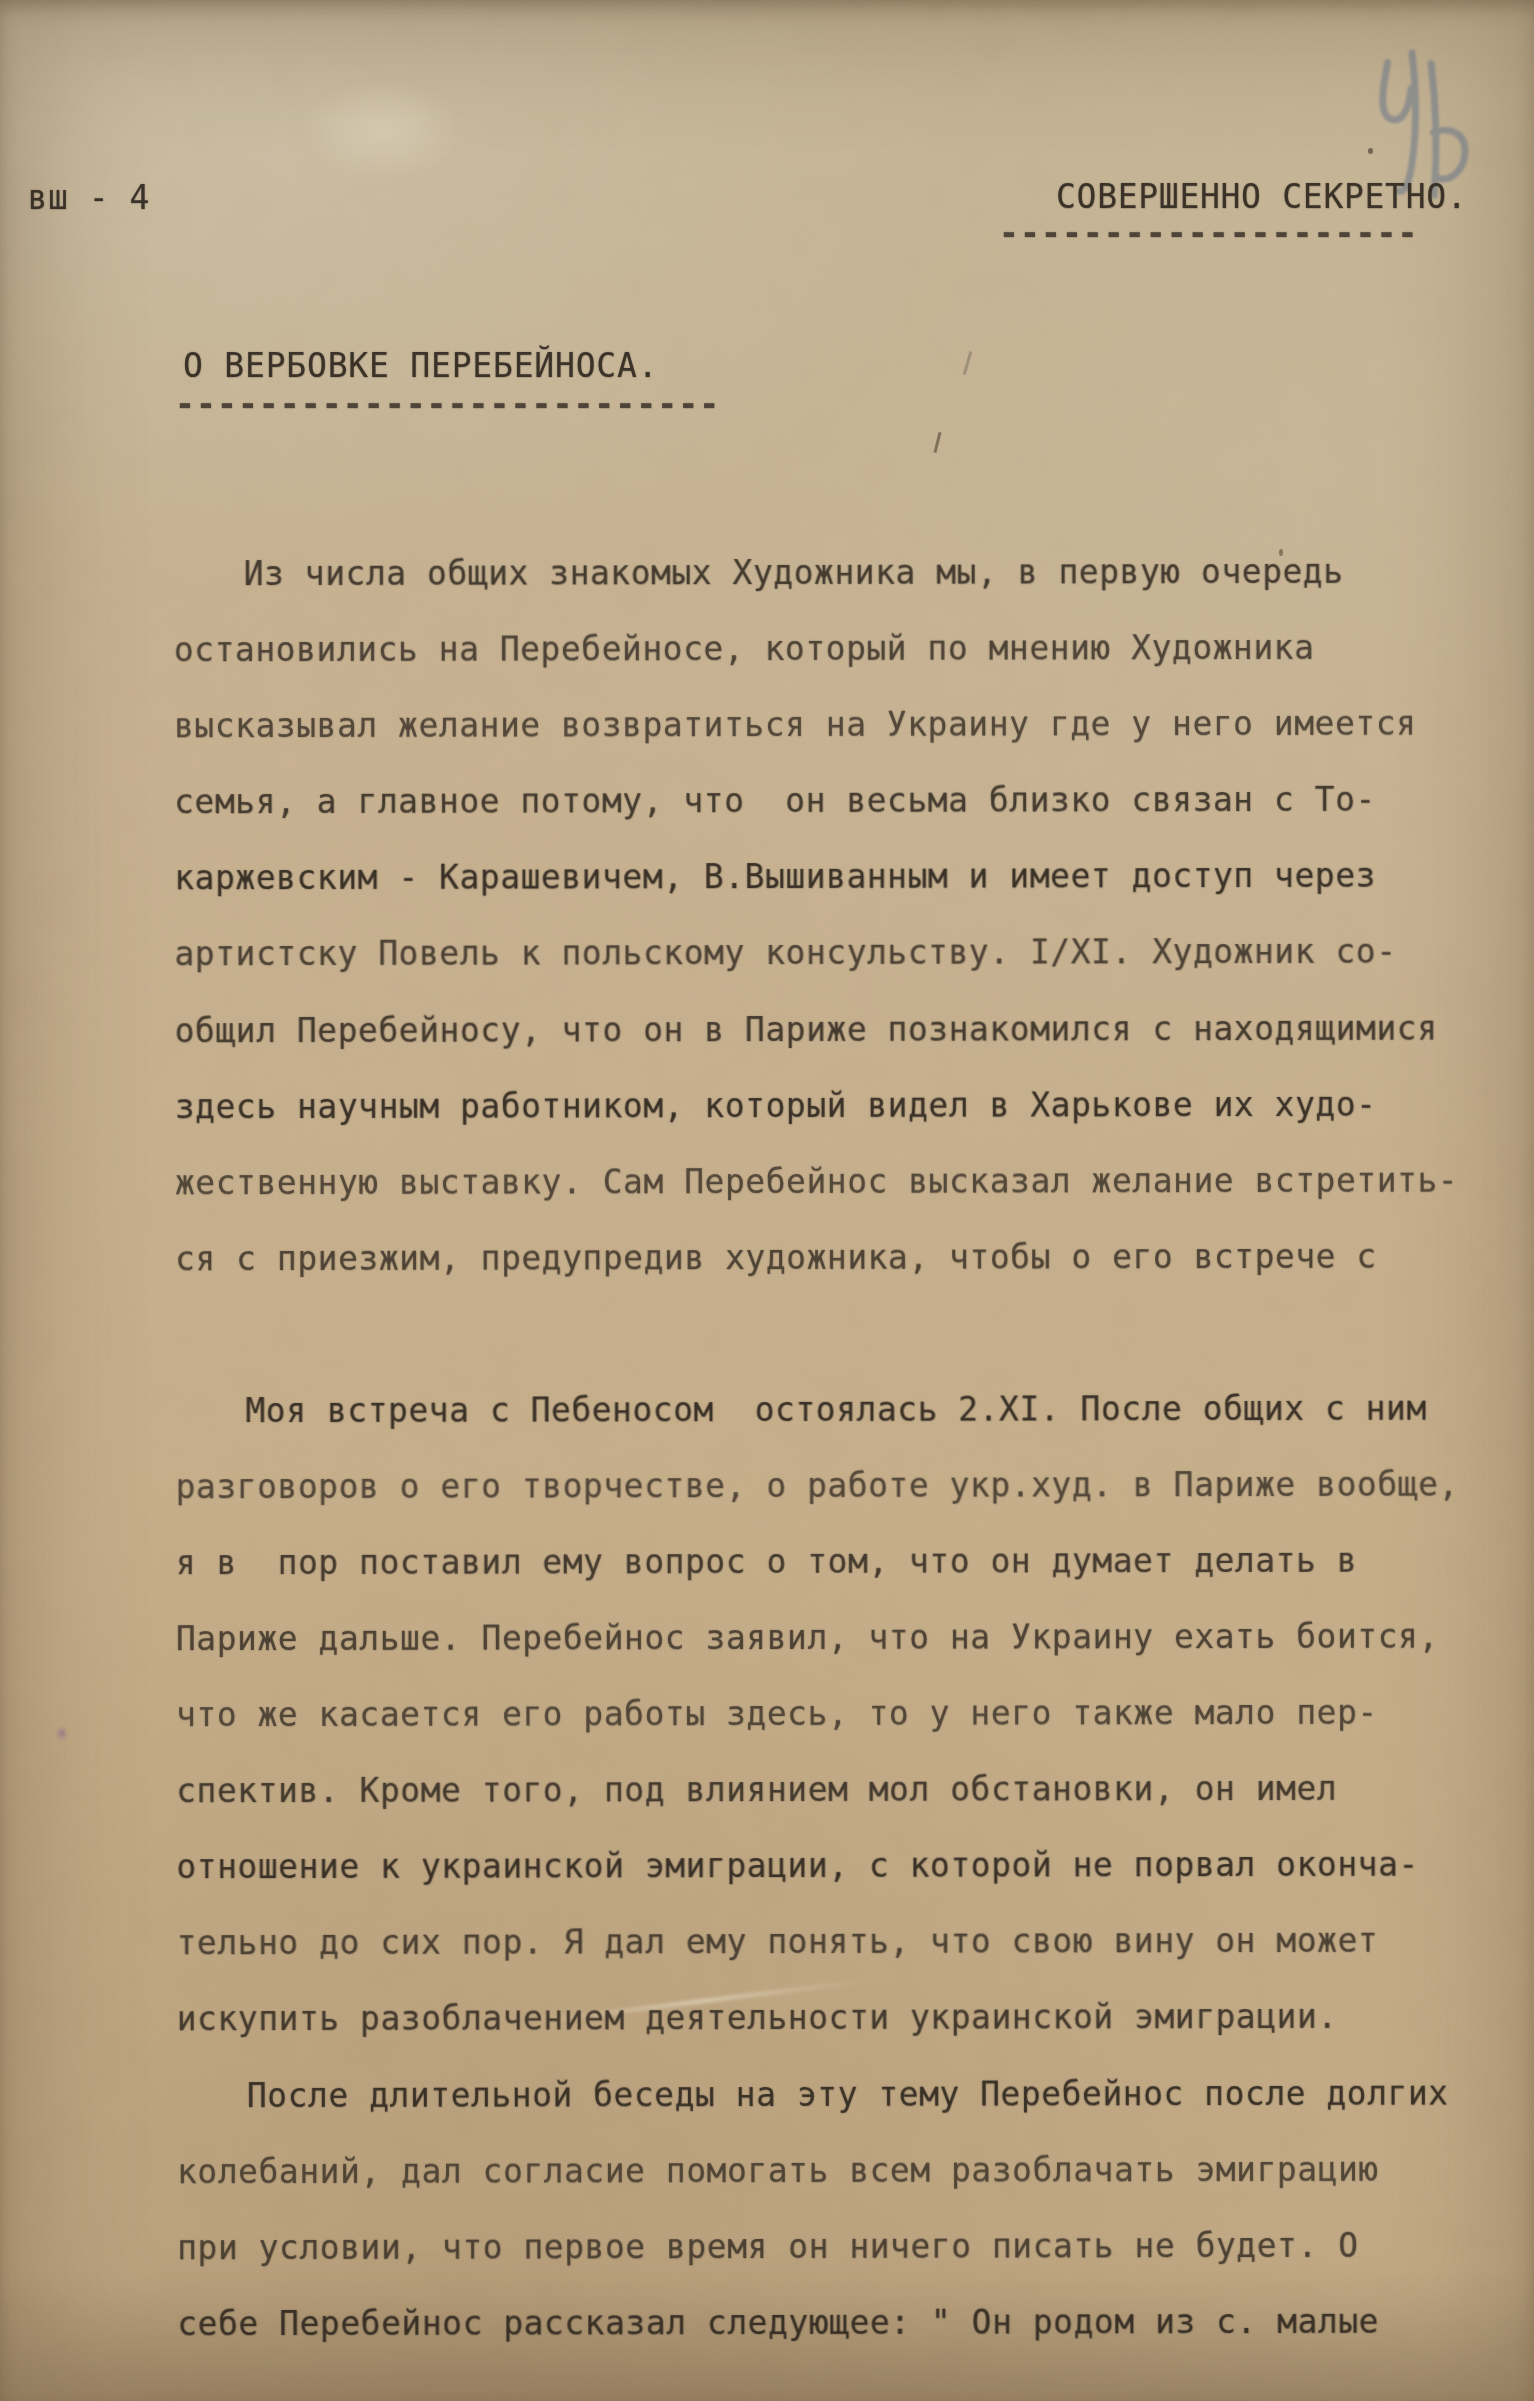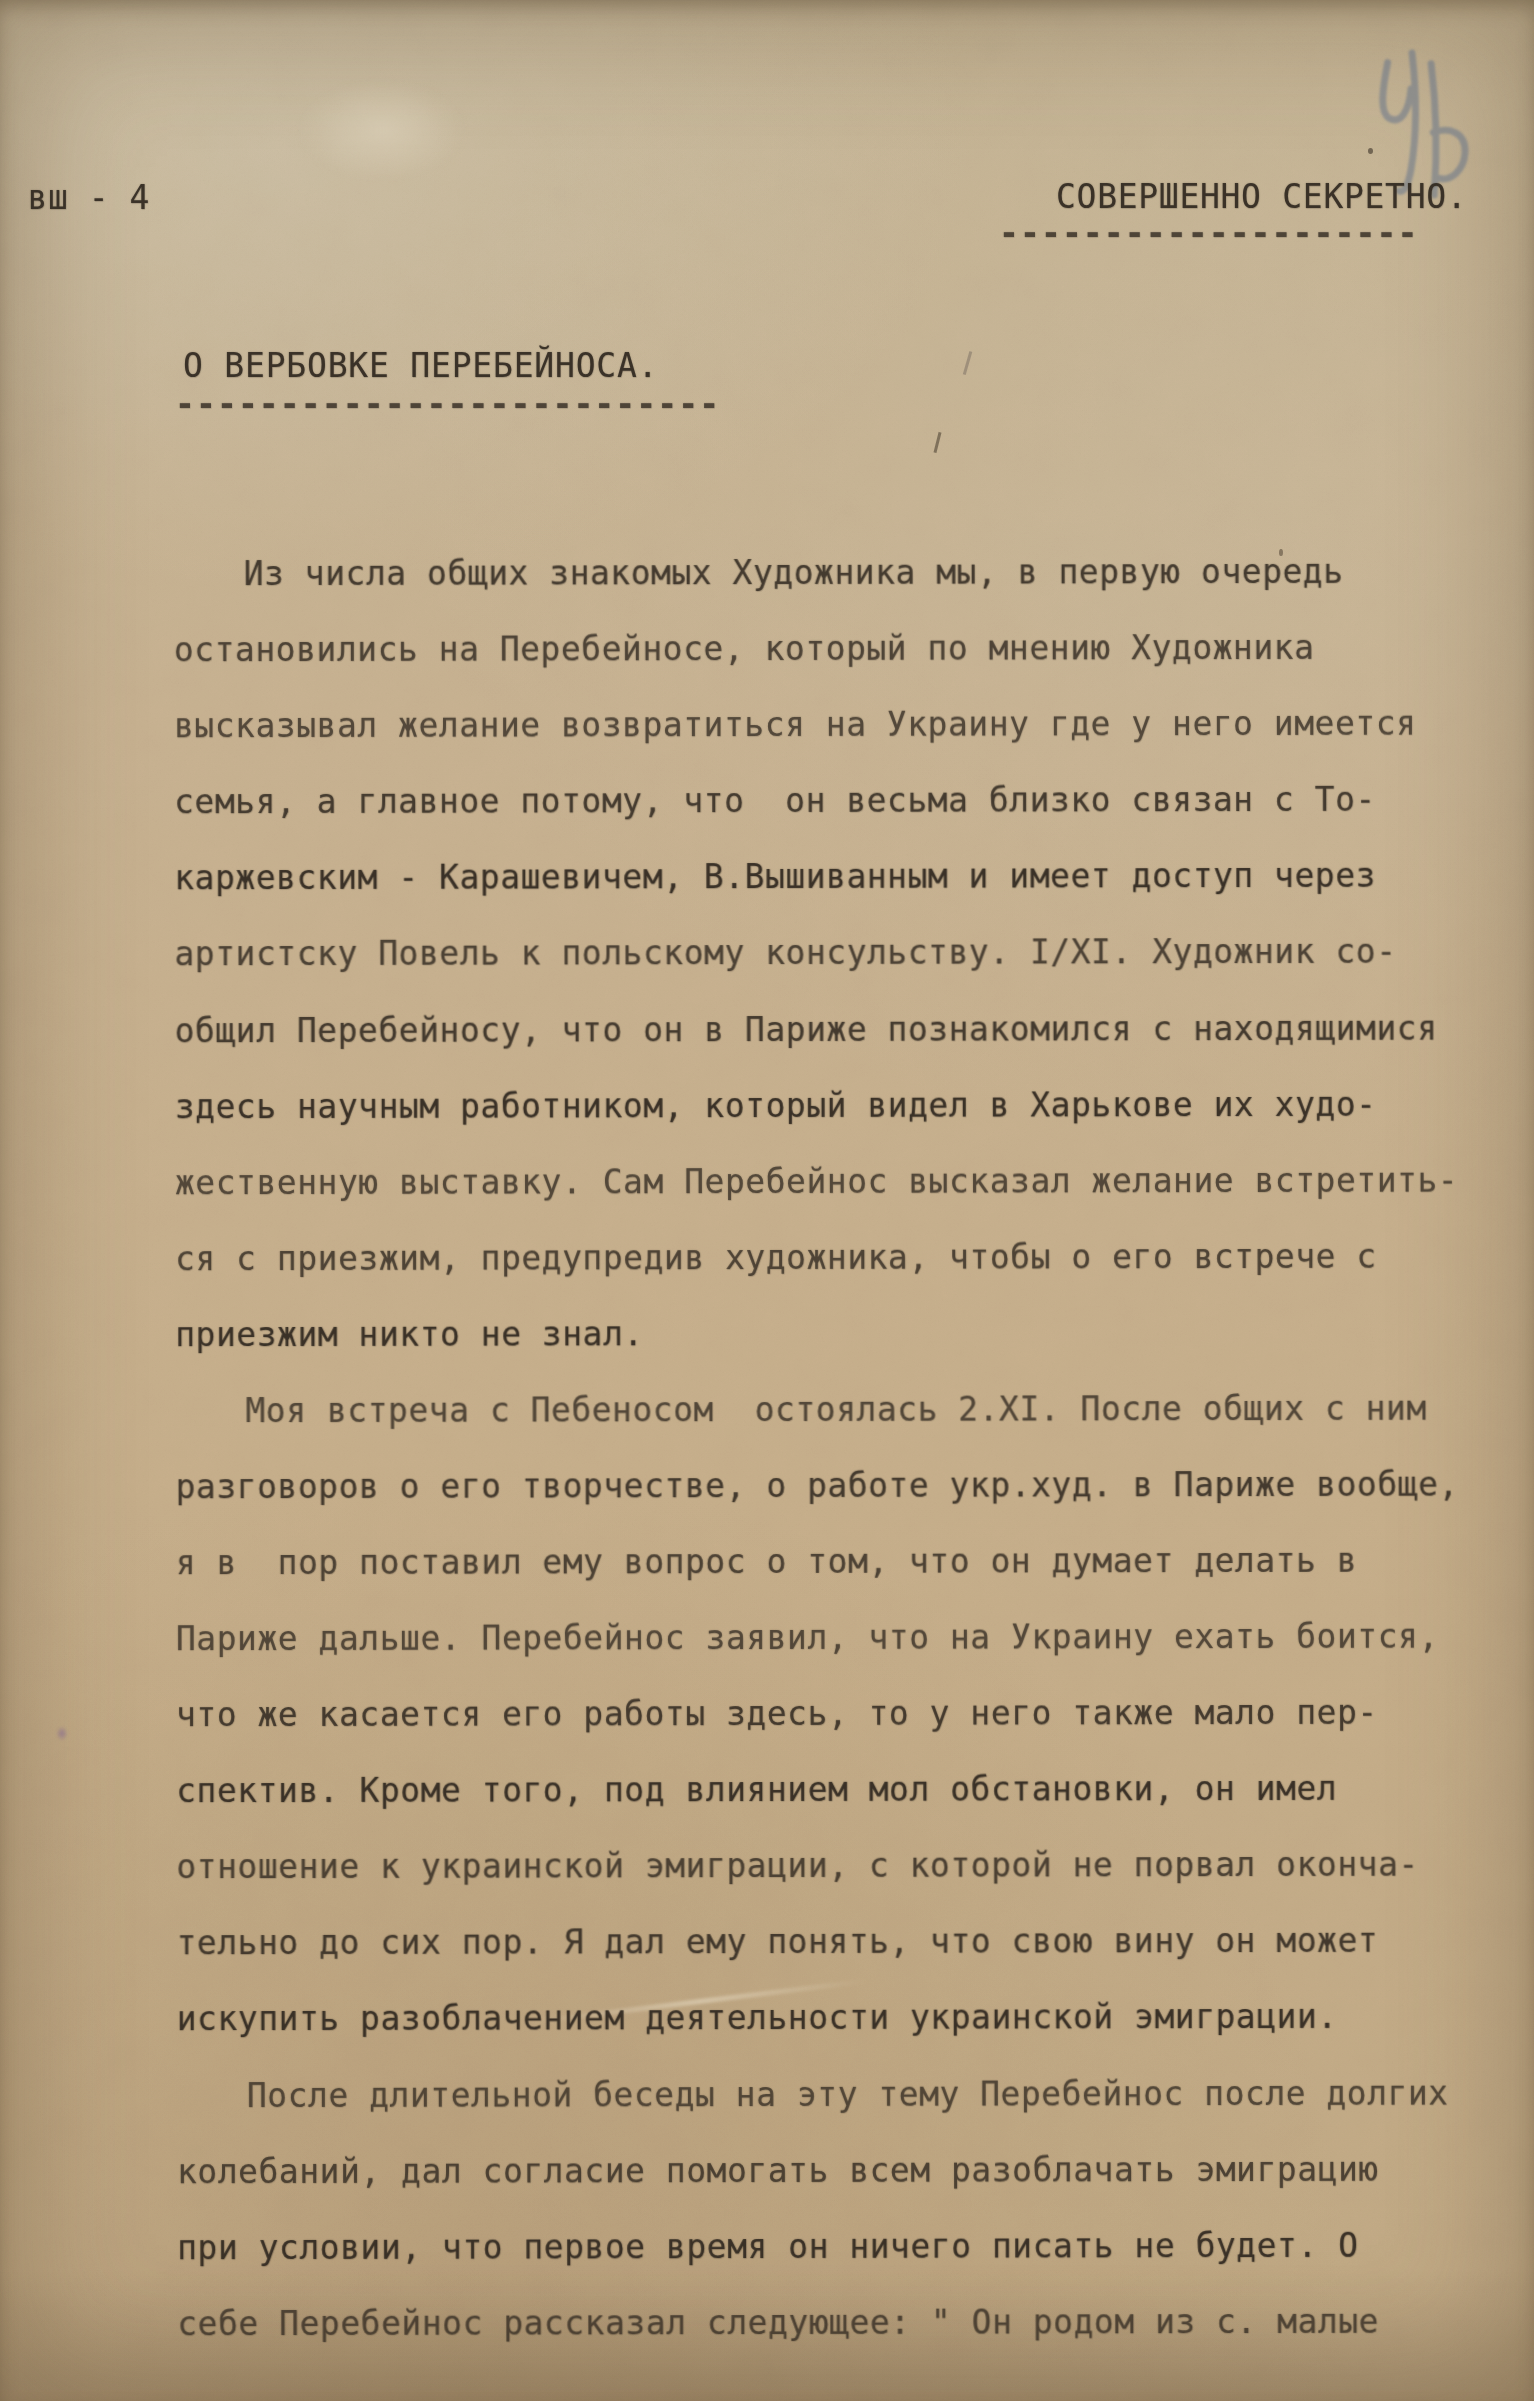--- a/index.html
+++ b/index.html
@@ -96,21 +96,20 @@
       <div class="typewritten typeline" style="top: 556px; left: 245px;">Из числа общих знакомых Художника мы, в первую очередь</div>
       <div class="typewritten typeline" style="top: 632px; left: 175px;">остановились на Перебейносе, который по мнению Художника</div>
       <div class="typewritten typeline" style="top: 708px; left: 175px;">высказывал желание возвратиться на Украину где у него имеется</div>
       <div class="typewritten typeline" style="top: 784px; left: 175px;">семья, а главное потому, что  он весьма близко связан с То-</div>
       <div class="typewritten typeline" style="top: 860px; left: 175px;">каржевским - Карашевичем, В.Вышиванным и имеет доступ через</div>
       <div class="typewritten typeline" style="top: 936px; left: 175px;">артистску Повель к польскому консульству. I/XI. Художник со-</div>
       <div class="typewritten typeline" style="top: 1013px; left: 175px;">общил Перебейносу, что он в Париже познакомился с находящимися</div>
       <div class="typewritten typeline" style="top: 1089px; left: 175px;">здесь научным работником, который видел в Харькове их худо-</div>
       <div class="typewritten typeline" style="top: 1165px; left: 175px;">жественную выставку. Сам Перебейнос высказал желание встретить-</div>
       <div class="typewritten typeline" style="top: 1241px; left: 175px;">ся с приезжим, предупредив художника, чтобы о его встрече с</div>
-      <div class="typewritten typeline" style="top: 1317px; left: 175px;">приезжим никто не знал.</div>
       <div class="typewritten typeline" style="top: 1393px; left: 245px;">Моя встреча с Пебеносом  остоялась 2.XI. После общих с ним</div>
       <div class="typewritten typeline" style="top: 1469px; left: 175px;">разговоров о его творчестве, о работе укр.худ. в Париже вообще,</div>
       <div class="typewritten typeline" style="top: 1545px; left: 175px;">я в  пор поставил ему вопрос о том, что он думает делать в</div>
       <div class="typewritten typeline" style="top: 1621px; left: 175px;">Париже дальше. Перебейнос заявил, что на Украину ехать боится,</div>
       <div class="typewritten typeline" style="top: 1697px; left: 175px;">что же касается его работы здесь, то у него также мало пер-</div>
       <div class="typewritten typeline" style="top: 1773px; left: 175px;">спектив. Кроме того, под влиянием мол обстановки, он имел</div>
       <div class="typewritten typeline" style="top: 1849px; left: 175px;">отношение к украинской эмиграции, с которой не порвал оконча-</div>
       <div class="typewritten typeline" style="top: 1925px; left: 175px;">тельно до сих пор. Я дал ему понять, что свою вину он может</div>
       <div class="typewritten typeline" style="top: 2001px; left: 175px;">искупить разоблачением деятельности украинской эмиграции.</div>
       <div class="typewritten typeline" style="top: 2078px; left: 245px;">После длительной беседы на эту тему Перебейнос после долгих</div>

